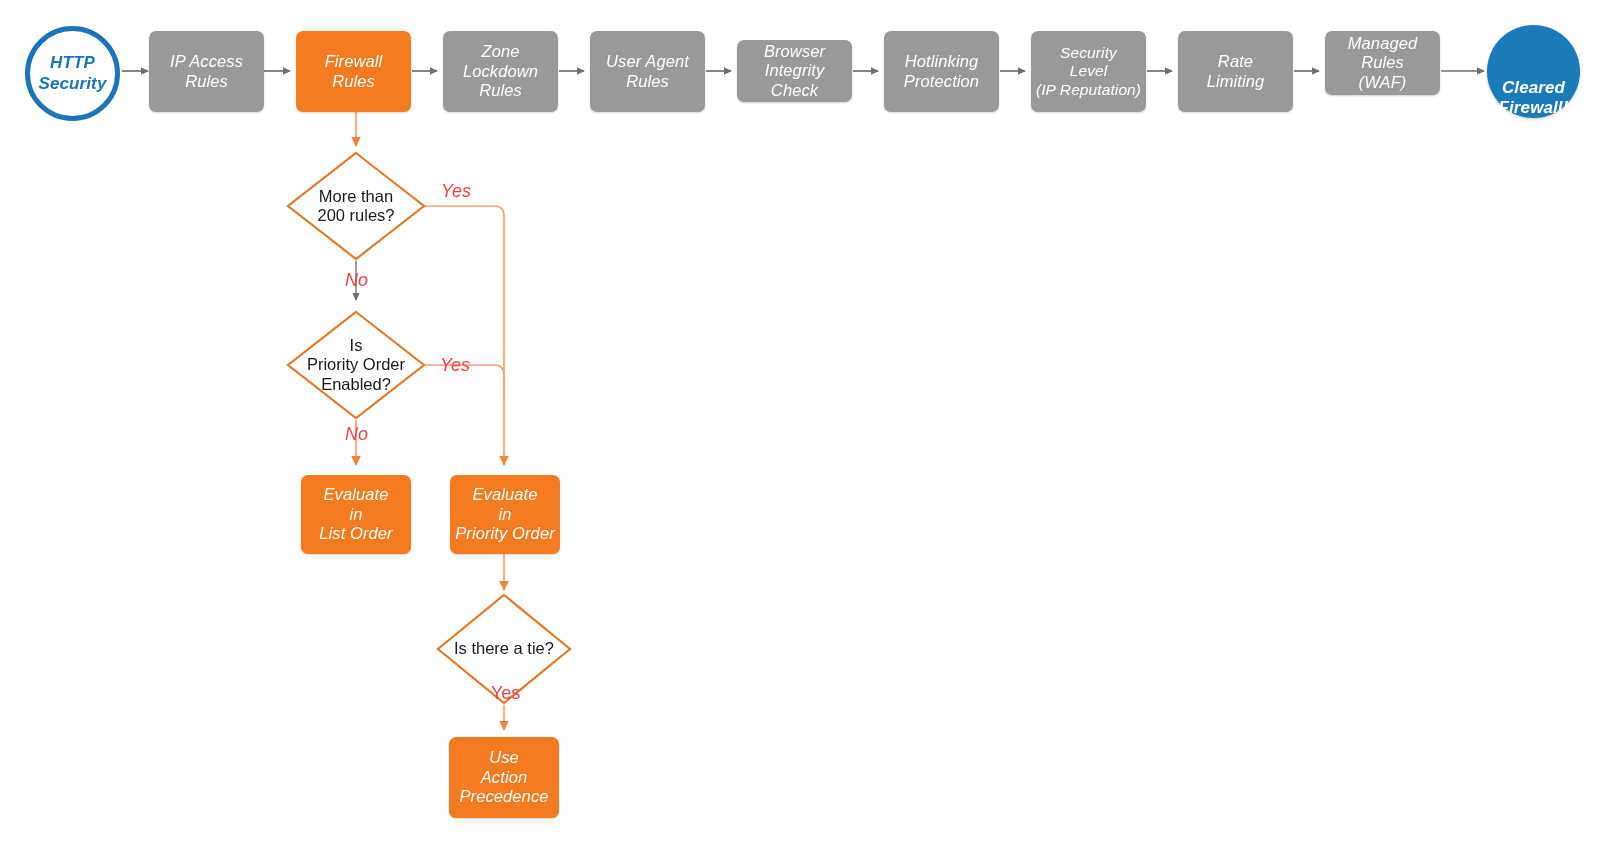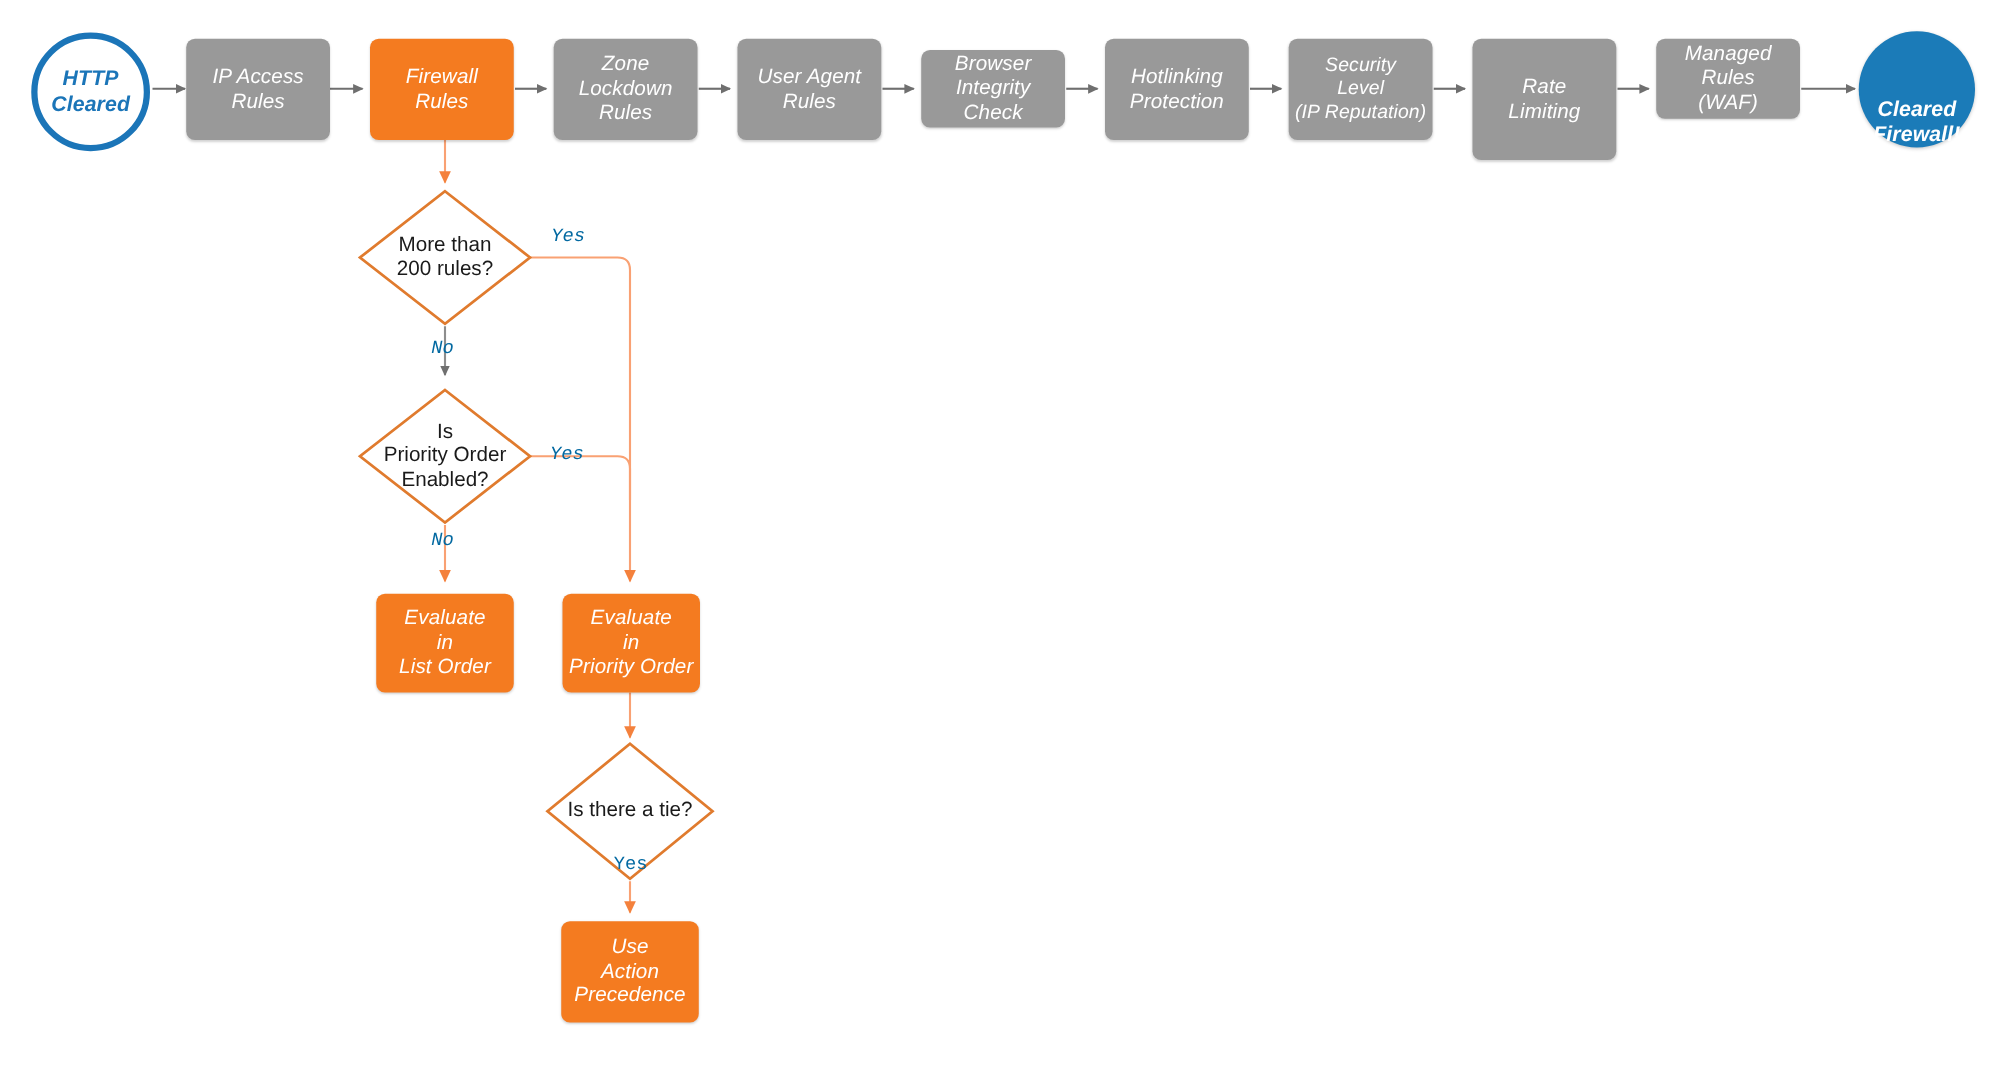--- a/index.html
+++ b/index.html
@@ -86,25 +86,24 @@
     text-align: center;
     font-size: 16.5px;
     color: #1a1a1a;
     line-height: 1.16;
     white-space: pre-line;
   }
 
   
   .edge-label {
     position: absolute;
-    font-size: 15px;
+    font-size: 18px;
     font-style: italic;
-    color: #0369a1;
+    color: #ef4444;
     white-space: nowrap;
-    font-family: Liberation Mono, monospace;
   }
   .edge-label.upright { font-style: normal; }
 </style>
 </head>
 <body>
 
 <div id="canvas">
 
   <svg class="links" viewBox="0 0 1600 858">
     <defs>
@@ -153,21 +152,21 @@
       <line x1="504" y1="554" x2="504" y2="590" marker-end="url(#arrow-orange)"></line>
     </g>
 
     <g stroke="#F9A173" stroke-width="1.7" fill="none">
       <line x1="504" y1="705" x2="504" y2="730" marker-end="url(#arrow-orange)"></line>
     </g>
   </svg>
 
   <div class="node circle outline" style="left:25px; top:26px; width:95px; height:95px;">
     <span style="white-space:pre-line;">HTTP
-Cleared</span>
+Security</span>
   </div>
 
   <div class="node box gray" style="left:149px; top:31px; width:115px; height:81px;justify-content:center;">
     <span style="white-space:pre-line;">IP Access
 Rules</span>
   </div>
 
   <div class="node box orange" style="left:296px; top:31px; width:115px; height:81px;align-items:center;">
     <span style="white-space:pre-line;">Firewall
 Rules</span>
@@ -194,21 +193,21 @@
     <span style="white-space:pre-line;">Hotlinking
 Protection</span>
   </div>
 
   <div class="node box gray" style="left:1031px; top:31px; width:115px; height:81px; font-size:15.5px;">
     <span style="white-space:pre-line;">Security
 Level
 (IP Reputation)</span>
   </div>
 
-  <div class="node box gray" style="left:1178px; top:31px; width:115px; height:97px;">
+  <div class="node box gray" style="left:1178px; top:31px; width:115px; height:81px;">
     <span style="white-space:pre-line;">Rate
 Limiting</span>
   </div>
 
   <div class="node box gray" style="left:1325px; top:31px; width:115px; height:64px;">
     <span style="white-space:pre-line;">Managed
 Rules
 (WAF)</span>
   </div>
 

